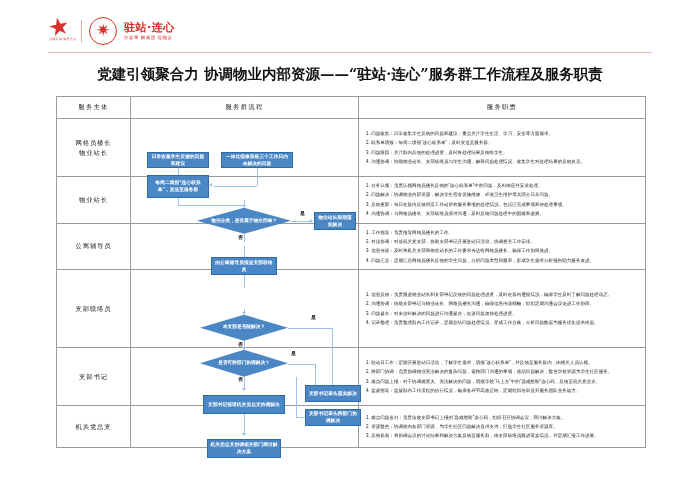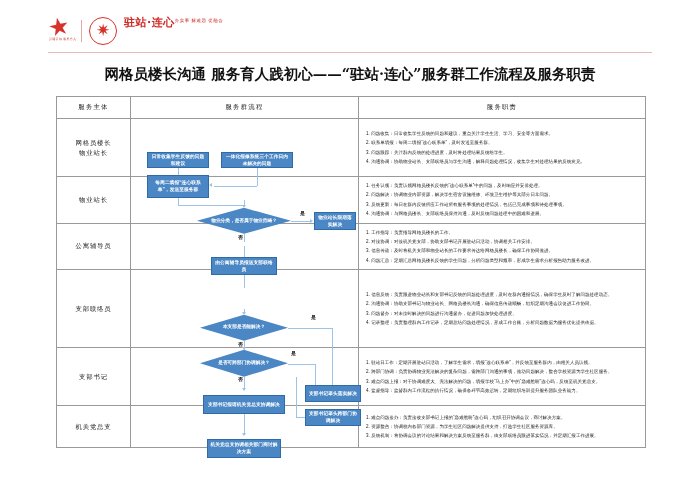--- a/index.html
+++ b/index.html
@@ -20,21 +20,21 @@
   .logo-star .star-sub{
     position:absolute;left:1px;top:22px;font-size:3.1px;line-height:3.6px;color:#c0392b;
     letter-spacing:.2px;white-space:nowrap;
   }
   .logo-div{width:1px;height:22px;background:#e0a9a4;}
   .logo-emblem{width:26px;height:26px;border-radius:50%;border:1.6px solid #d8322c;position:relative;}
   .logo-emblem .em-star{
     position:absolute;left:50%;top:50%;transform:translate(-50%,-54%);
     font-size:17px;line-height:17px;color:#d8322c;
   }
-  .logo-words{display:flex;flex-direction:row;justify-content:flex-end;height:28px;}
+  .logo-words{display:flex;flex-direction:column;justify-content:center;height:28px;}
   .logo-words .lw-main{font-size:11px;line-height:12px;color:#cf2b26;font-weight:bold;letter-spacing:.5px;
     font-family:"DejaVu Sans",sans-serif;}
   .logo-words .lw-sub{font-size:4.4px;line-height:6px;color:#cf2b26;letter-spacing:.6px;margin-top:1px;}
   .header-rule{position:absolute;left:48px;top:52px;width:604px;height:1px;background:#e8b9b5;}
 
   
   .doc-title{
     position:absolute;left:50px;top:64px;width:600px;text-align:center;
     font-family:"DejaVu Serif","Liberation Serif",serif;
     font-weight:bold;font-size:14.5px;line-height:20px;color:#111;white-space:nowrap;
@@ -97,21 +97,21 @@
     <div class="logo-emblem">
       <div class="em-star">✷</div>
     </div>
     <div class="logo-words">
       <div class="lw-main">驻站·连心</div>
       <div class="lw-sub">办实事 解难题 促融合</div>
     </div>
   </div>
   <div class="header-rule"></div>
 
-  <div class="doc-title">网格员楼长沟通 服务育人践初心——“驻站·连心”服务群工作流程及服务职责</div>
+  <div class="doc-title">党建引领聚合力 协调物业内部资源——“驻站·连心”服务群工作流程及服务职责</div>
 
   <table class="flow">
     <colgroup>
         <col class="c-subject">
         <col class="c-flow">
         <col class="c-duty">
       </colgroup>
     <thead>
       <tr>
         <th>服务主体</th>

